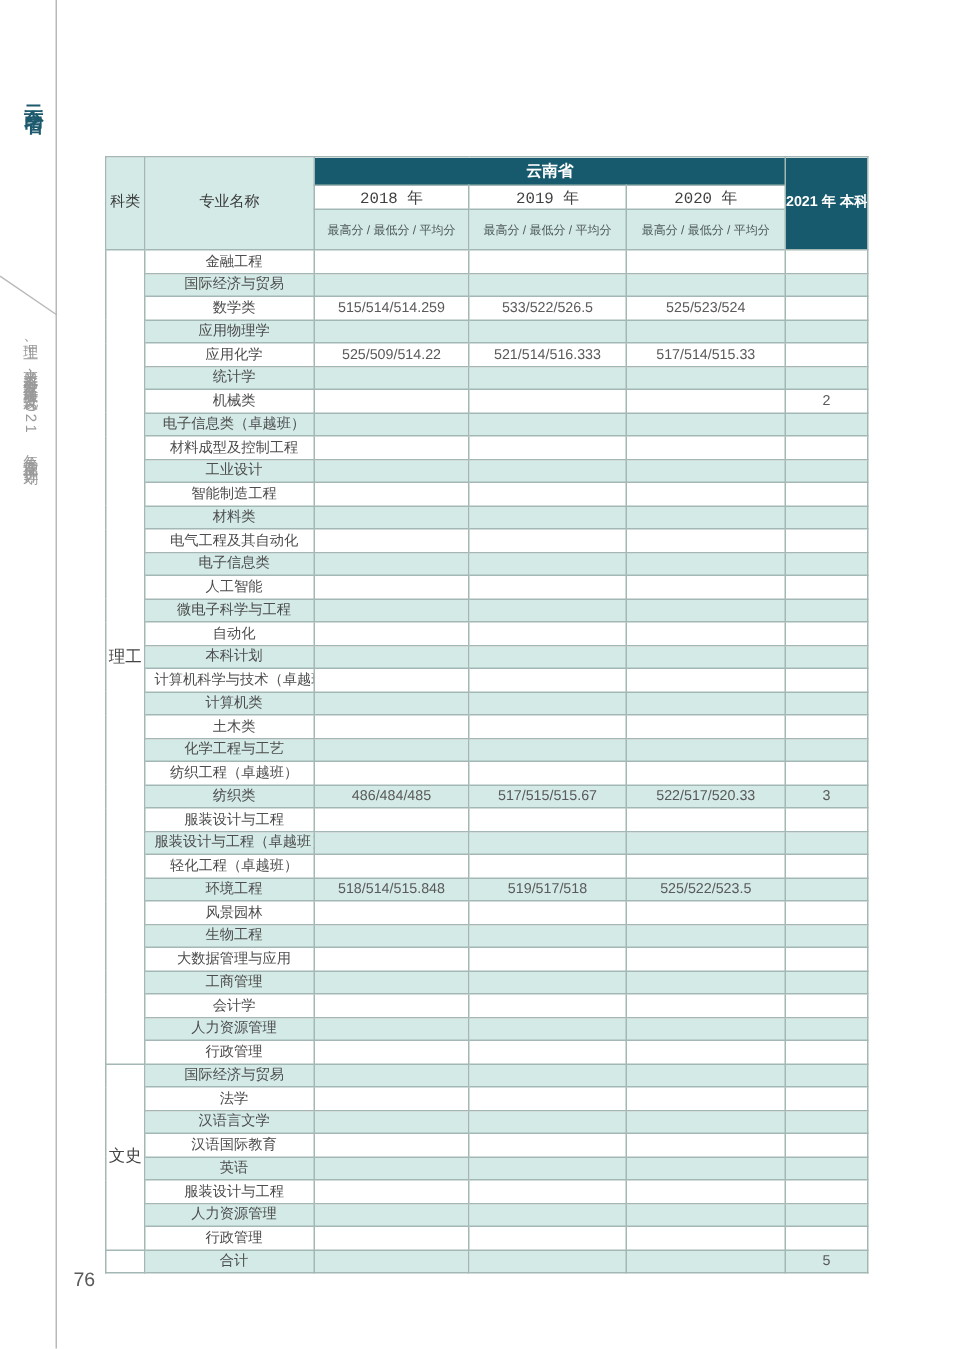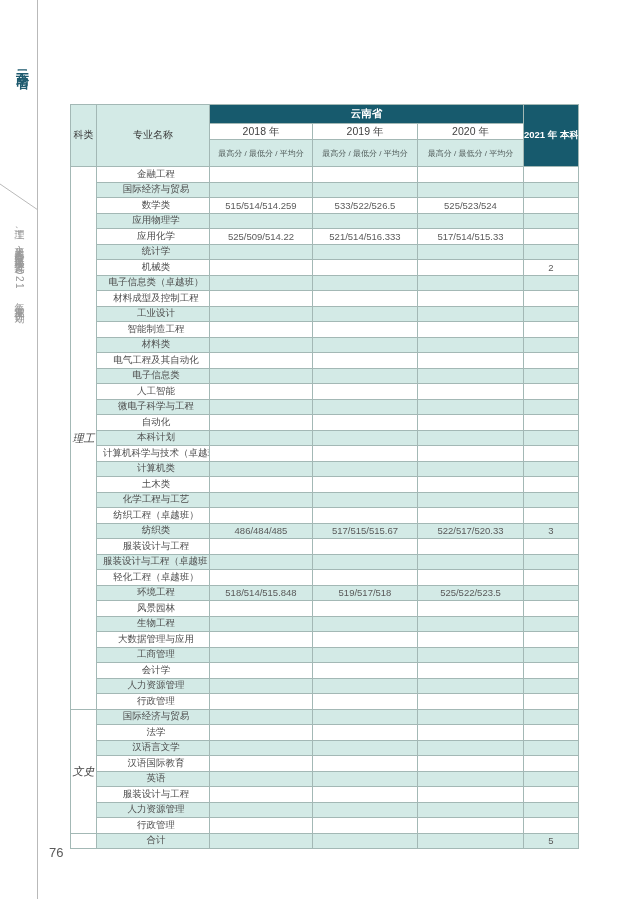--- a/index.html
+++ b/index.html
@@ -49,32 +49,32 @@
     word-break:break-all;white-space:normal;line-height:1.25;
   }
   thead .th-dark{
     background:var(--header-dark);color:#ffffff;
     font-weight:bold;text-align:center;
   }
   thead .th-province{font-size:10.5px;height:19px;}
   thead .th-plan{font-size:9.5px;white-space:pre-line;line-height:1.3;}
   thead .th-year{
     background:#ffffff;color:#3f3f3f;font-weight:normal;
-    font-size:10.5px;text-align:center;height:16px;
+    font-size:10.5px;text-align:center;height:16px;font-family:Liberation Mono, monospace;
   }
   thead .th-legend{
     background:var(--row-alt);color:#4f5a58;font-weight:normal;
     font-size:8px;height:27px;letter-spacing:0;
   }
   tbody tr{height:15.5px;}
   tbody tr.alt td{background:var(--row-alt);}
   td.cat-cell{
     background:#ffffff !important;color:#444444;
     font-size:11px;text-align:center;vertical-align:middle;
-    word-break:break-all;white-space:normal;line-height:2.0;font-style:italic;
+    word-break:break-all;white-space:normal;line-height:2.0;
   }
   td.major{
     font-size:9.5px;color:#4d4d4d;text-align:center;padding-left:6px;
   }
   td.score,td.plan{
     font-size:9.5px;color:#5a5a5a;text-align:center;
   }
 </style>
 </head>
 <body>

